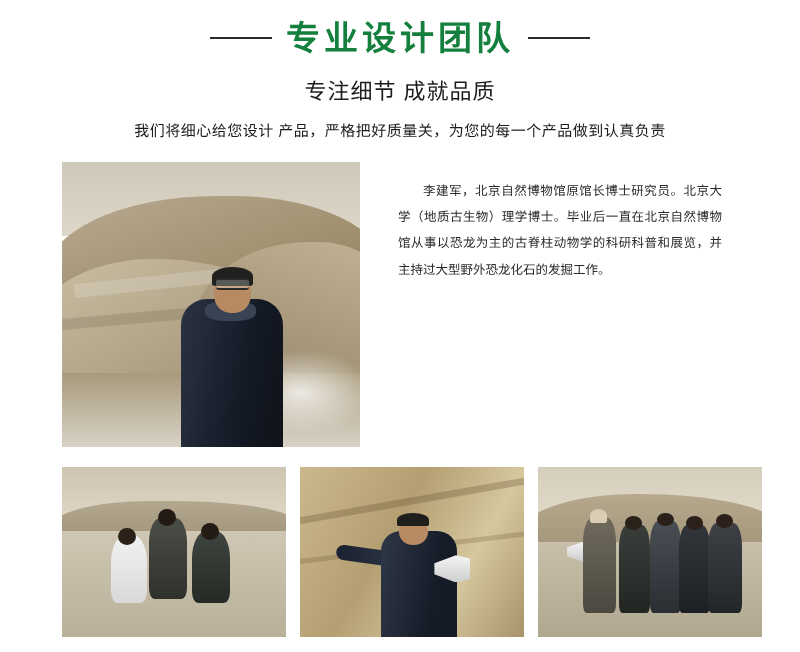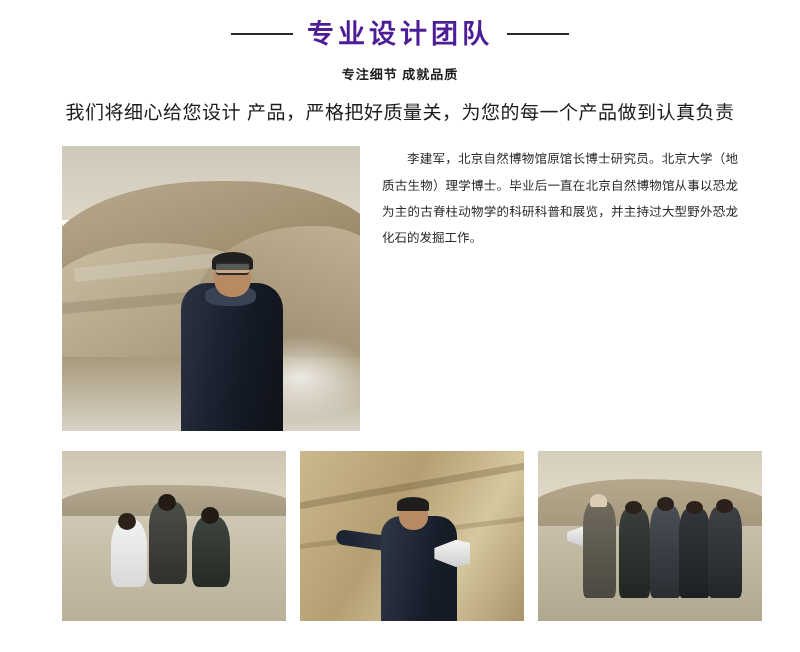--- a/index.html
+++ b/index.html
@@ -29,36 +29,36 @@
     justify-content: center;
     gap: 14px;
   }
   .title-rule {
     width: 62px;
     height: 2px;
     background: #2b2b2b;
     display: block;
   }
   .main-title {
-    font-size: 27px;
+    font-size: 34px;
     font-weight: bold;
     letter-spacing: 4px;
-    color: #4c1d95;
+    color: #15803d;
     line-height: 1.2;
   }
   .sub-title {
     margin-top: 14px;
-    font-size: 13px;
-    font-weight: bold;
+    font-size: 22px;
+    font-weight: normal;
     letter-spacing: 1px;
     color: #1c1c1c;
   }
   .lead-text {
     margin-top: 14px;
-    font-size: 19px;
+    font-size: 15px;
     color: #1c1c1c;
     letter-spacing: 0.5px;
   }
 
   
   .content {
     margin-top: 22px;
     padding: 0 62px 0 62px;
     display: flex;
     align-items: flex-start;
@@ -73,21 +73,21 @@
     border: 0;
   }
   .bio {
     flex: 1 1 auto;
     font-size: 12.5px;
     line-height: 2.1;
     color: #2a2a2a;
     text-align: justify;
   }
   .bio p {
-    margin: 0;
+    margin: 16px;
   }
   .bio p.indent {
     text-indent: 2em;
   }
 
   
   .strip {
     margin-top: 20px;
     padding: 0 62px;
     display: flex;

